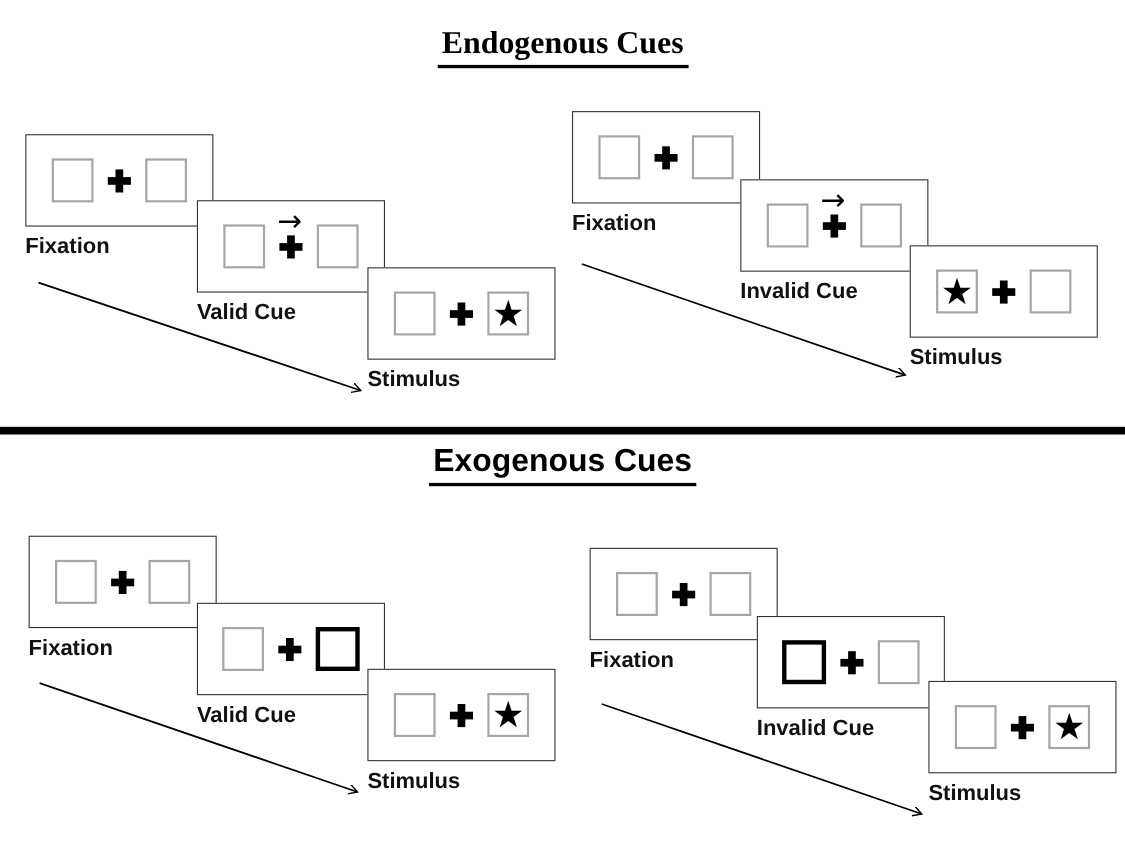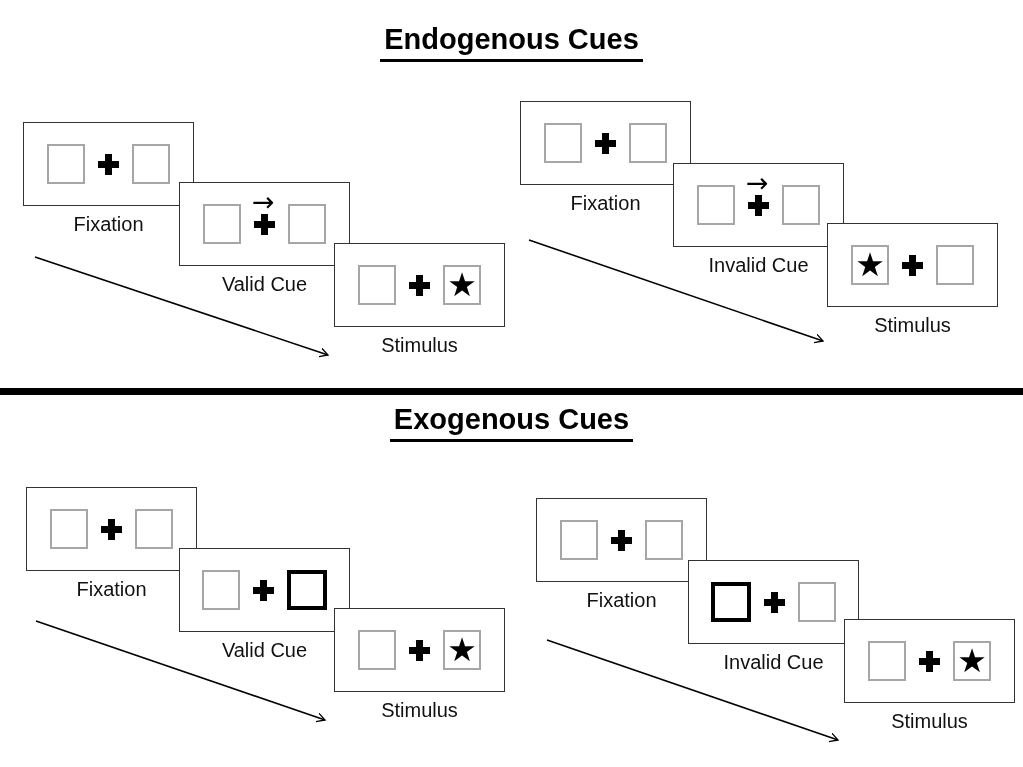--- a/index.html
+++ b/index.html
@@ -32,21 +32,21 @@
   }
   .mid{position:relative;width:21px;height:21px;flex:0 0 auto;}
   .plus{position:absolute;left:0;top:0;width:21px;height:21px;}
   .plus::before{content:"";position:absolute;top:7px;left:0;width:21px;height:7px;background:#000;}
   .plus::after{content:"";position:absolute;left:7px;top:0;width:7px;height:21px;background:#000;}
   .cue{
     position:absolute;top:-26px;left:-2px;font-size:27px;line-height:1;
     color:#000;font-family:"DejaVu Sans",sans-serif;white-space:nowrap;
   }
   .plabel{
-    margin-top:7px;text-align:center;font-weight:normal;font-size:20px;color:#111;
+    margin-top:7px;font-weight:bold;font-size:20px;color:#111;
     letter-spacing:0;
   }
   .z1{z-index:1}.z2{z-index:2}.z3{z-index:3}
   #arrow-overlay{position:absolute;left:0;top:0;z-index:0;pointer-events:none;}
 </style>
 </head>
 <body>
 
 <svg id="arrow-overlay" width="1023" height="767">
   <defs>
@@ -61,21 +61,21 @@
     <line x1="529" y1="240" x2="823" y2="341" stroke="#000" stroke-width="1.6" marker-end="url(#ah)"></line>
   </g>
   <g>
     <line x1="36" y1="621" x2="325" y2="720" stroke="#000" stroke-width="1.6" marker-end="url(#ah)"></line>
   </g>
   <g>
     <line x1="547" y1="640" x2="838" y2="740" stroke="#000" stroke-width="1.6" marker-end="url(#ah)"></line>
   </g>
 </svg>
 
-<div class="sec-title" style="top:24px;">
+<div class="sec-title" style="top:24px;font-family:Liberation Serif, serif;">
   <span class="ul">Endogenous Cues</span>
 </div>
 
 <div class="stage z1" style="left:23px;top:122px;">
   <div class="screen">
     <span class="box" data-variant="plain">
         <span class="glyph"></span>
       </span>
     <span class="mid">
       <span class="cue"></span>

